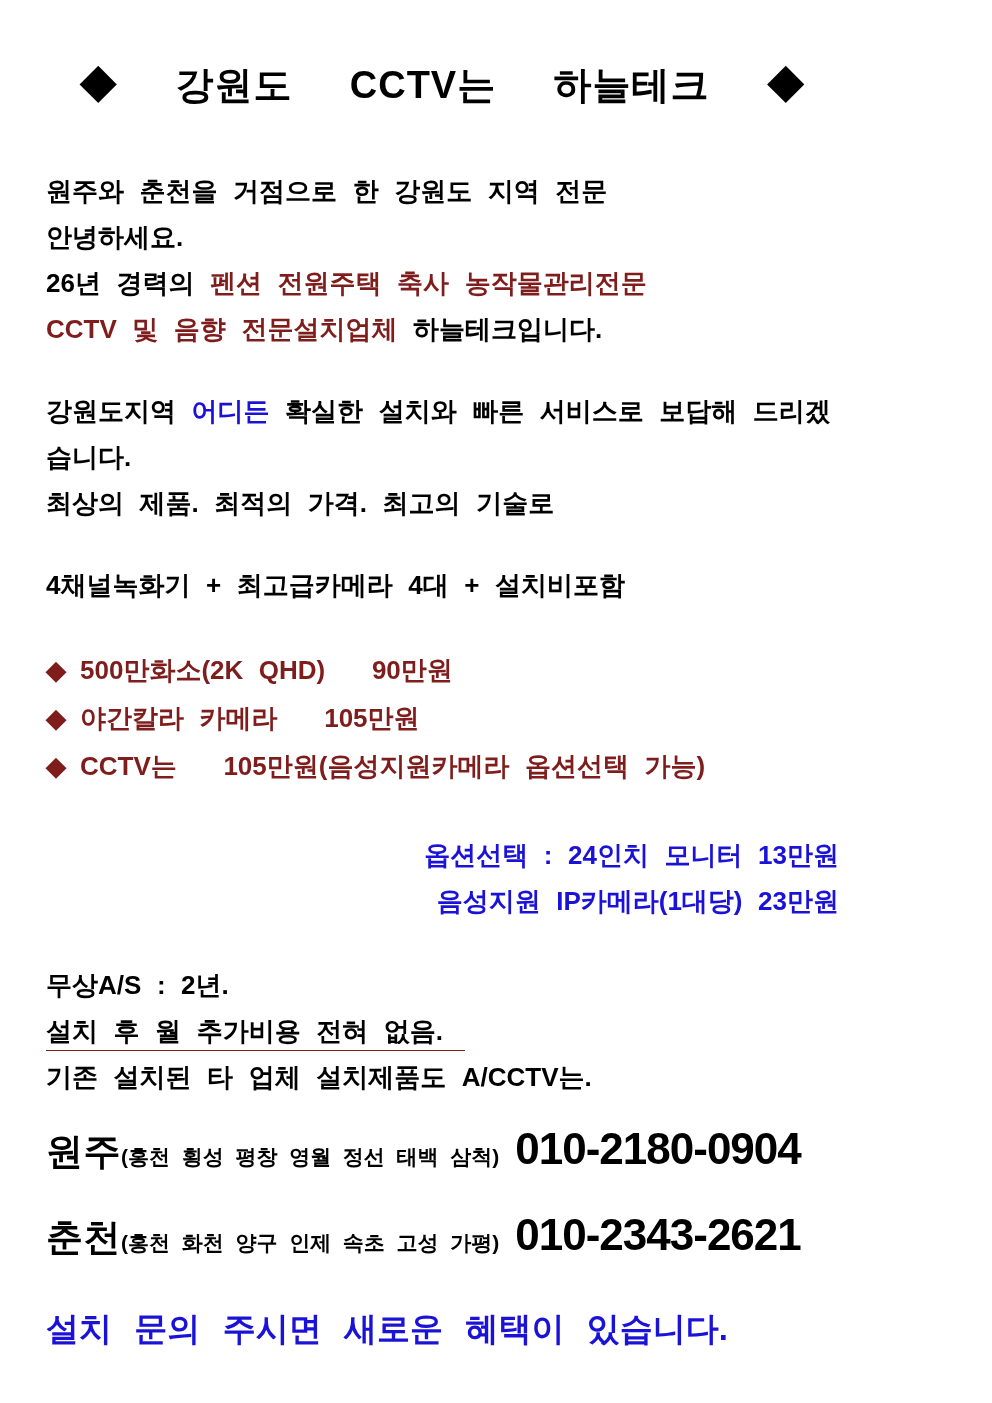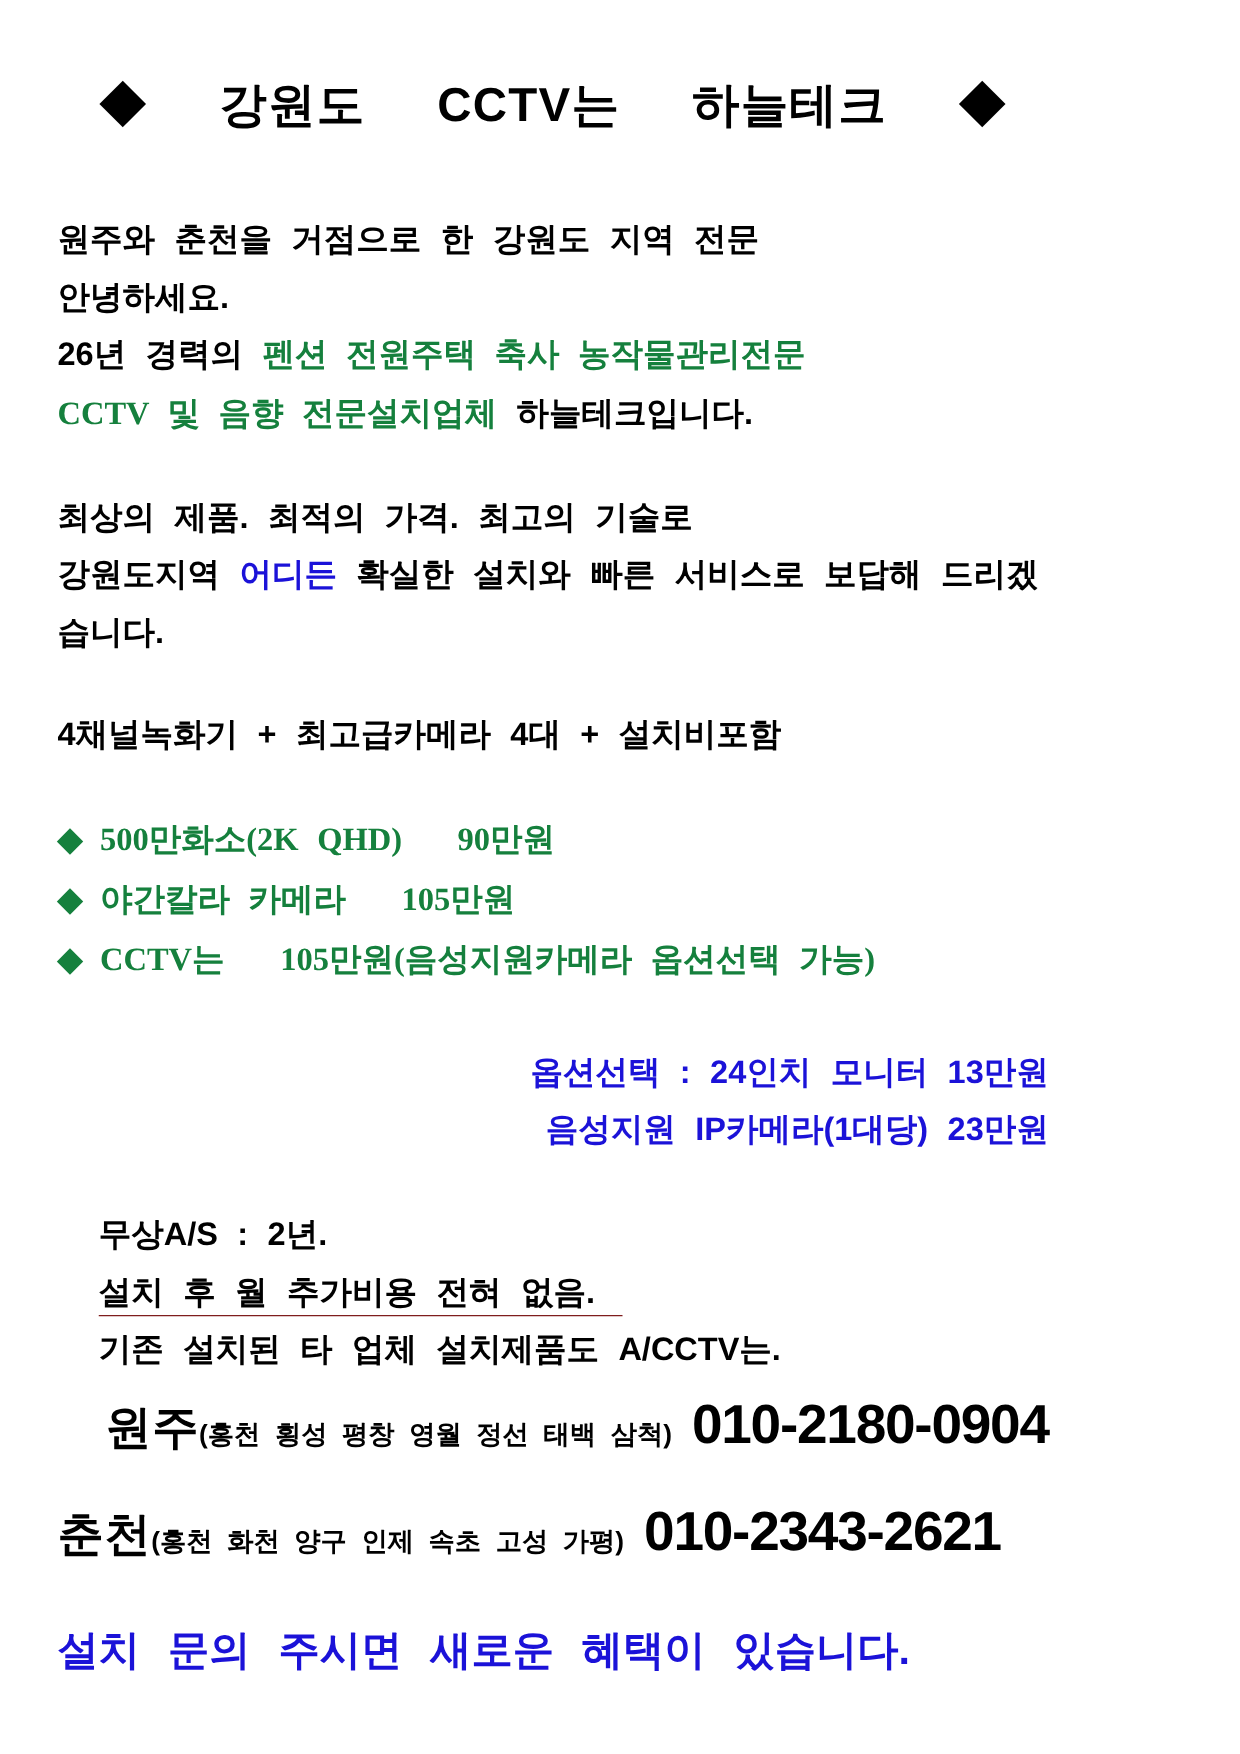--- a/index.html
+++ b/index.html
@@ -28,38 +28,38 @@
     letter-spacing: 1px;
     word-spacing: 0.45em;
     line-height: 46px;
   }
 
   .para { font-size: 26px; line-height: 46px; word-spacing: 0.32em; }
   .intro   { margin-top: 60px; }
   .promise { margin-top: 36px; }
   .package { margin-top: 36px; }
 
-  .red  { color: #15803d; font-family: Liberation Serif, serif; }
+  .red  { color: #7f1d1d; }
   .blue { color: #1b12d8; }
 
   .offers { margin-top: 38px; font-size: 26px; line-height: 48px; word-spacing: 0.32em; }
   .offer-row .diamond { display: inline-block; margin-right: 14px; }
 
   .options { margin-top: 42px; text-align: right; }
   .options .indent { padding-left: 145px; }
 
-  .warranty { margin-top: 38px; margin-left: 33px; }
+  .warranty { margin-top: 38px; }
   .underlined {
     border-bottom: 1px solid #7f1d1d;
     padding-right: 22px;
     padding-bottom: 4px;
   }
 
   .contact-row { margin-top: 20px; line-height: 56px; }
-  .contact-row.first { margin-top: 10px; text-align: right; }
+  .contact-row.first { margin-top: 21px; }
   .contact-city   { font-size: 37px; letter-spacing: 0.5px; }
   .contact-region { font-size: 21px; word-spacing: 0.28em; }
   .contact-phone  { font-size: 44px; letter-spacing: -1px; margin-left: 16px; }
 
   .footer-line {
     margin-top: 32px;
     font-size: 33px;
     word-spacing: 0.4em;
     line-height: 48px;
   }
@@ -72,22 +72,22 @@
   <div class="doc-title line">◆  강원도  CCTV는  하늘테크  ◆</div>
 
   <div class="para intro">
     <div class="line">원주와 춘천을 거점으로 한 강원도 지역 전문</div>
     <div class="line">안녕하세요.</div>
     <div class="line"><span>26년 경력의 </span><span class="red">펜션 전원주택 축사 농작물관리전문</span></div>
     <div class="line"><span class="red">CCTV 및 음향 전문설치업체</span><span> 하늘테크입니다.</span></div>
   </div>
 
   <div class="para promise">
+    <div class="line"><span>강원도지역 </span><span class="blue">어디든</span><span> 확실한 설치와 빠른 서비스로 보답해 드리겠습니다.</span></div>
     <div class="line">최상의 제품. 최적의 가격. 최고의 기술로</div>
-    <div class="line"><span>강원도지역 </span><span class="blue">어디든</span><span> 확실한 설치와 빠른 서비스로 보답해 드리겠습니다.</span></div>
   </div>
 
   <div class="para package">
     <div class="line">4채널녹화기 + 최고급카메라 4대 + 설치비포함</div>
   </div>
 
   <div class="offers red">
     <div class="line offer-row"><span class="diamond">◆</span><span>500만화소(2K QHD)   90만원</span></div>
     <div class="line offer-row"><span class="diamond">◆</span><span>야간칼라 카메라   105만원</span></div>
     <div class="line offer-row"><span class="diamond">◆</span><span>CCTV는   105만원(음성지원카메라 옵션선택 가능)</span></div>

